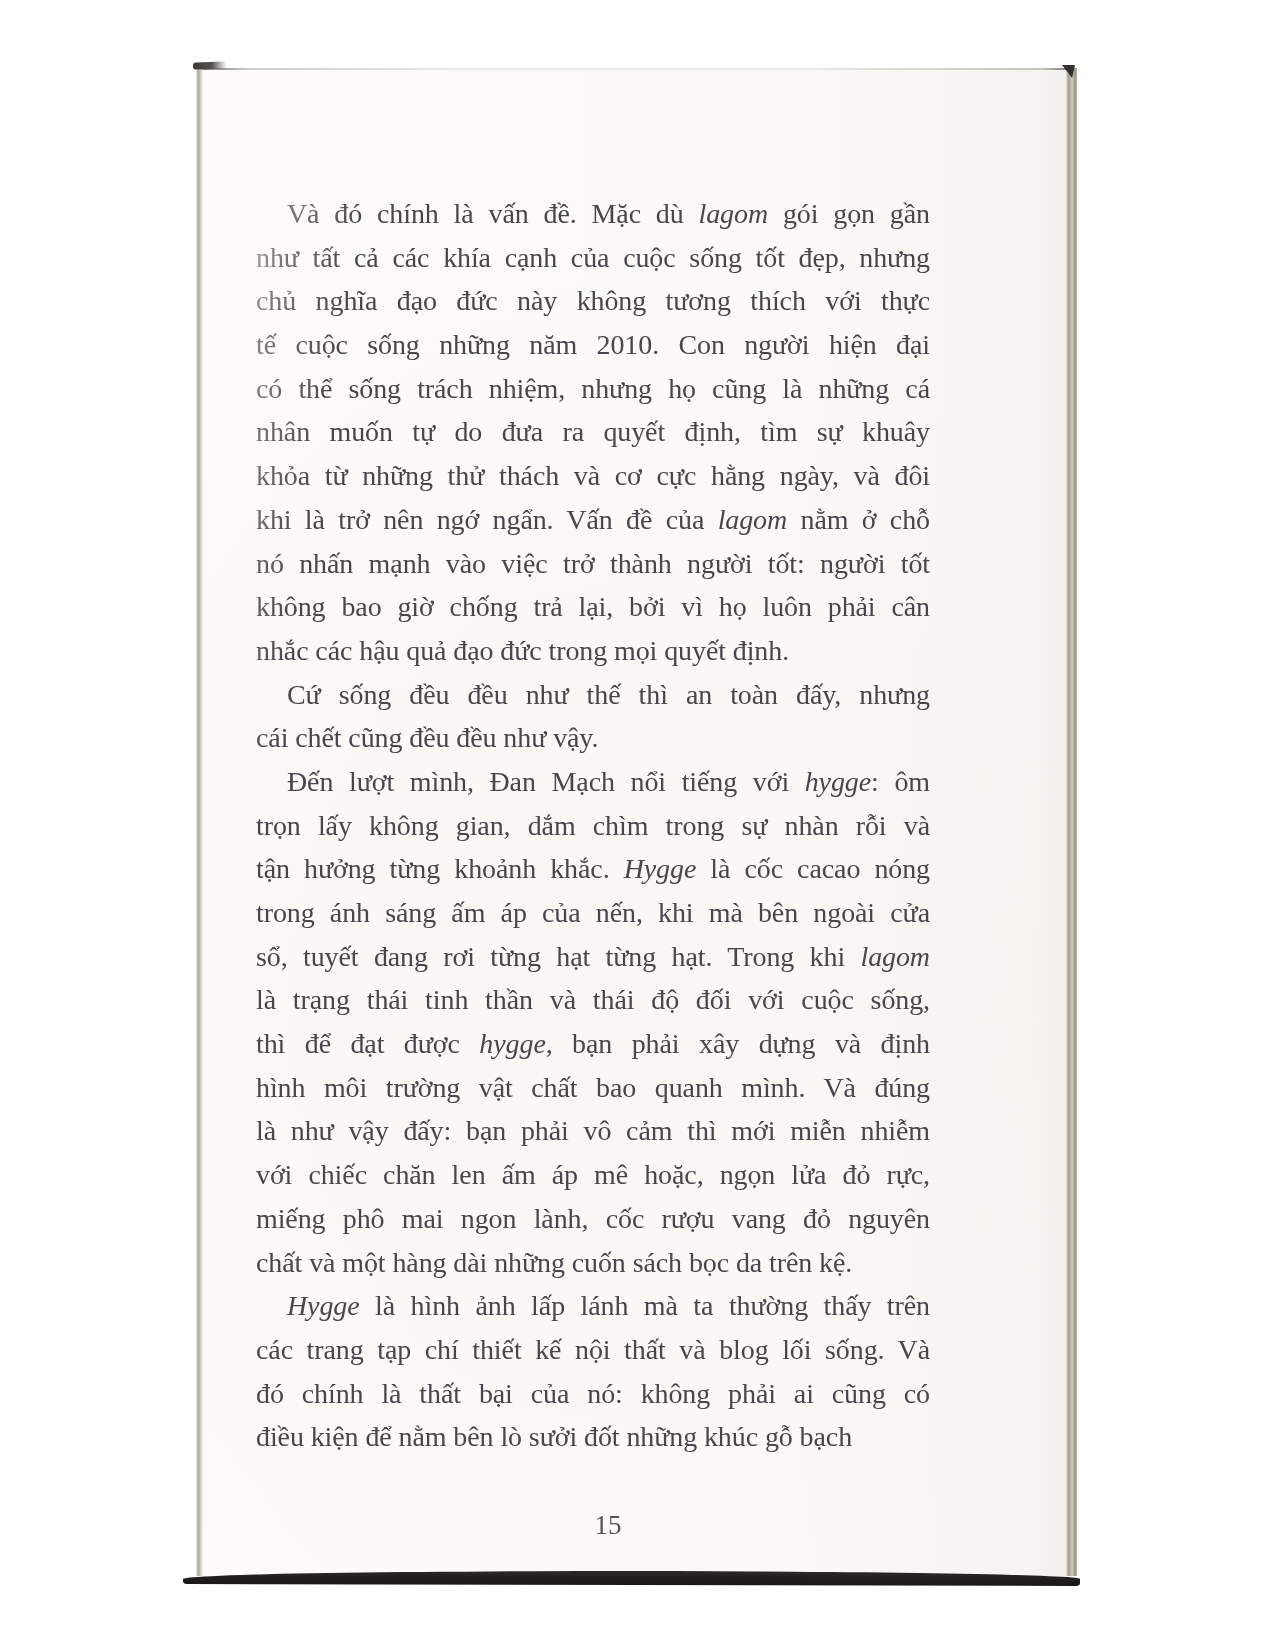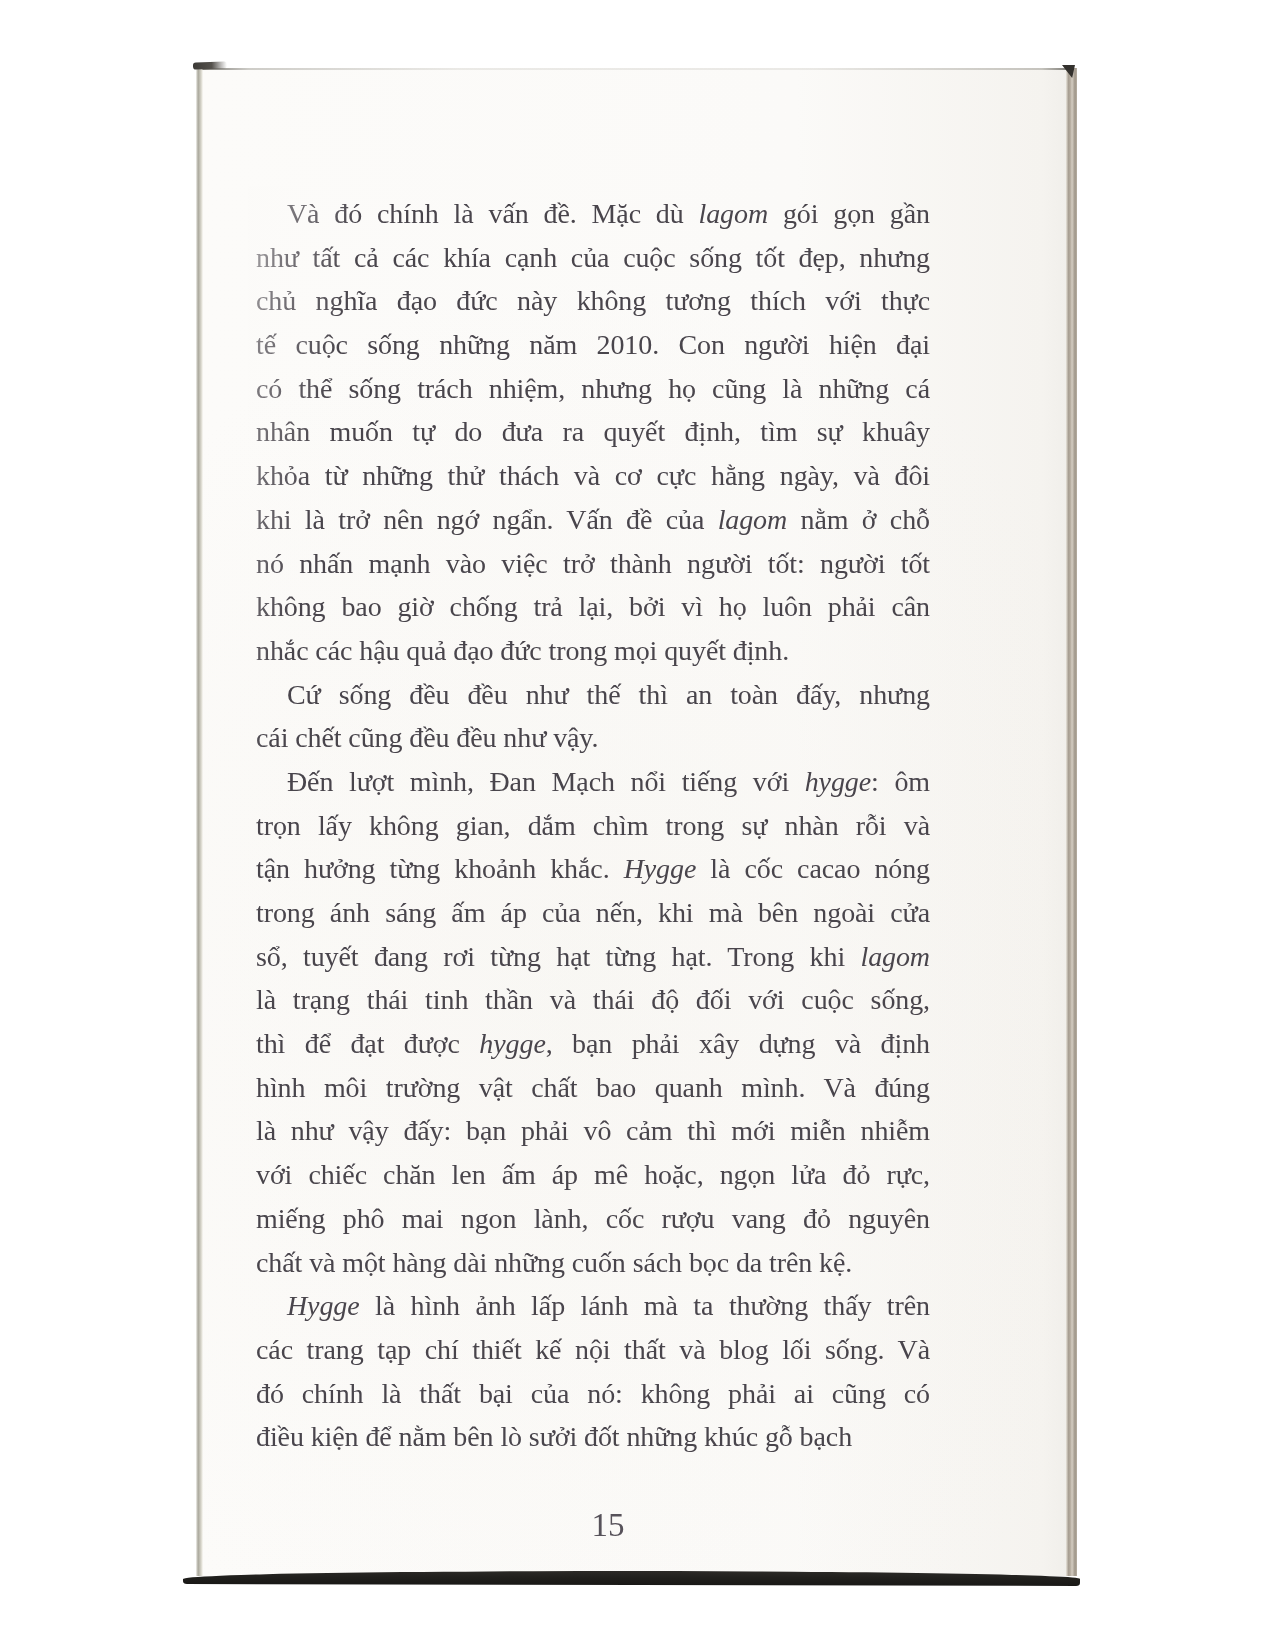--- a/index.html
+++ b/index.html
@@ -128,21 +128,21 @@
       rgba(251,250,248,0.28) 45px,
       rgba(251,250,248,0) 120px);
   }
 
   .page-number {
     position: absolute;
     left: 367px;
     top: 1442px;
     width: 90px;
     text-align: center;
-    font-size: 33px;
+    font-size: 27px;
     line-height: 30px;
     color: var(--page-number-color, #57525a);
   }
 
   
   .bottom-band {
     position: absolute;
     left: 183px;
     top: 1571px;
     width: 897px;

